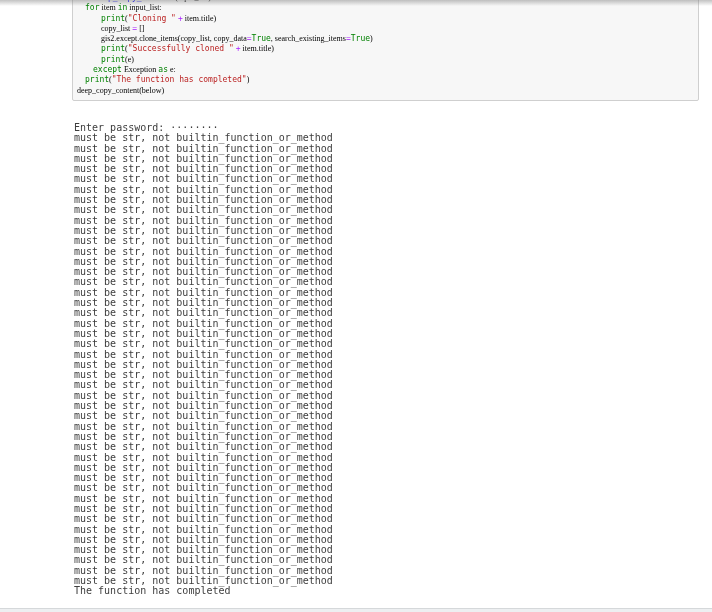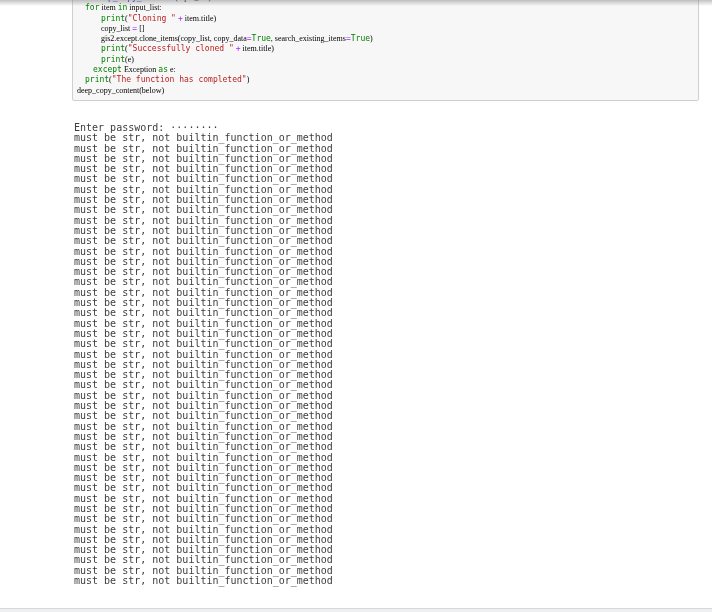--- a/index.html
+++ b/index.html
@@ -109,16 +109,17 @@
       <div class="out-line">must be str, not builtin_function_or_method</div>
       <div class="out-line">must be str, not builtin_function_or_method</div>
       <div class="out-line">must be str, not builtin_function_or_method</div>
       <div class="out-line">must be str, not builtin_function_or_method</div>
       <div class="out-line">must be str, not builtin_function_or_method</div>
       <div class="out-line">must be str, not builtin_function_or_method</div>
       <div class="out-line">must be str, not builtin_function_or_method</div>
       <div class="out-line">must be str, not builtin_function_or_method</div>
       <div class="out-line">must be str, not builtin_function_or_method</div>
       <div class="out-line">must be str, not builtin_function_or_method</div>
+      <div class="out-line">The function has completed</div>
     </div>
 </div>
 
 <div class="next-cell-edge"></div>
 
 </body></html>

